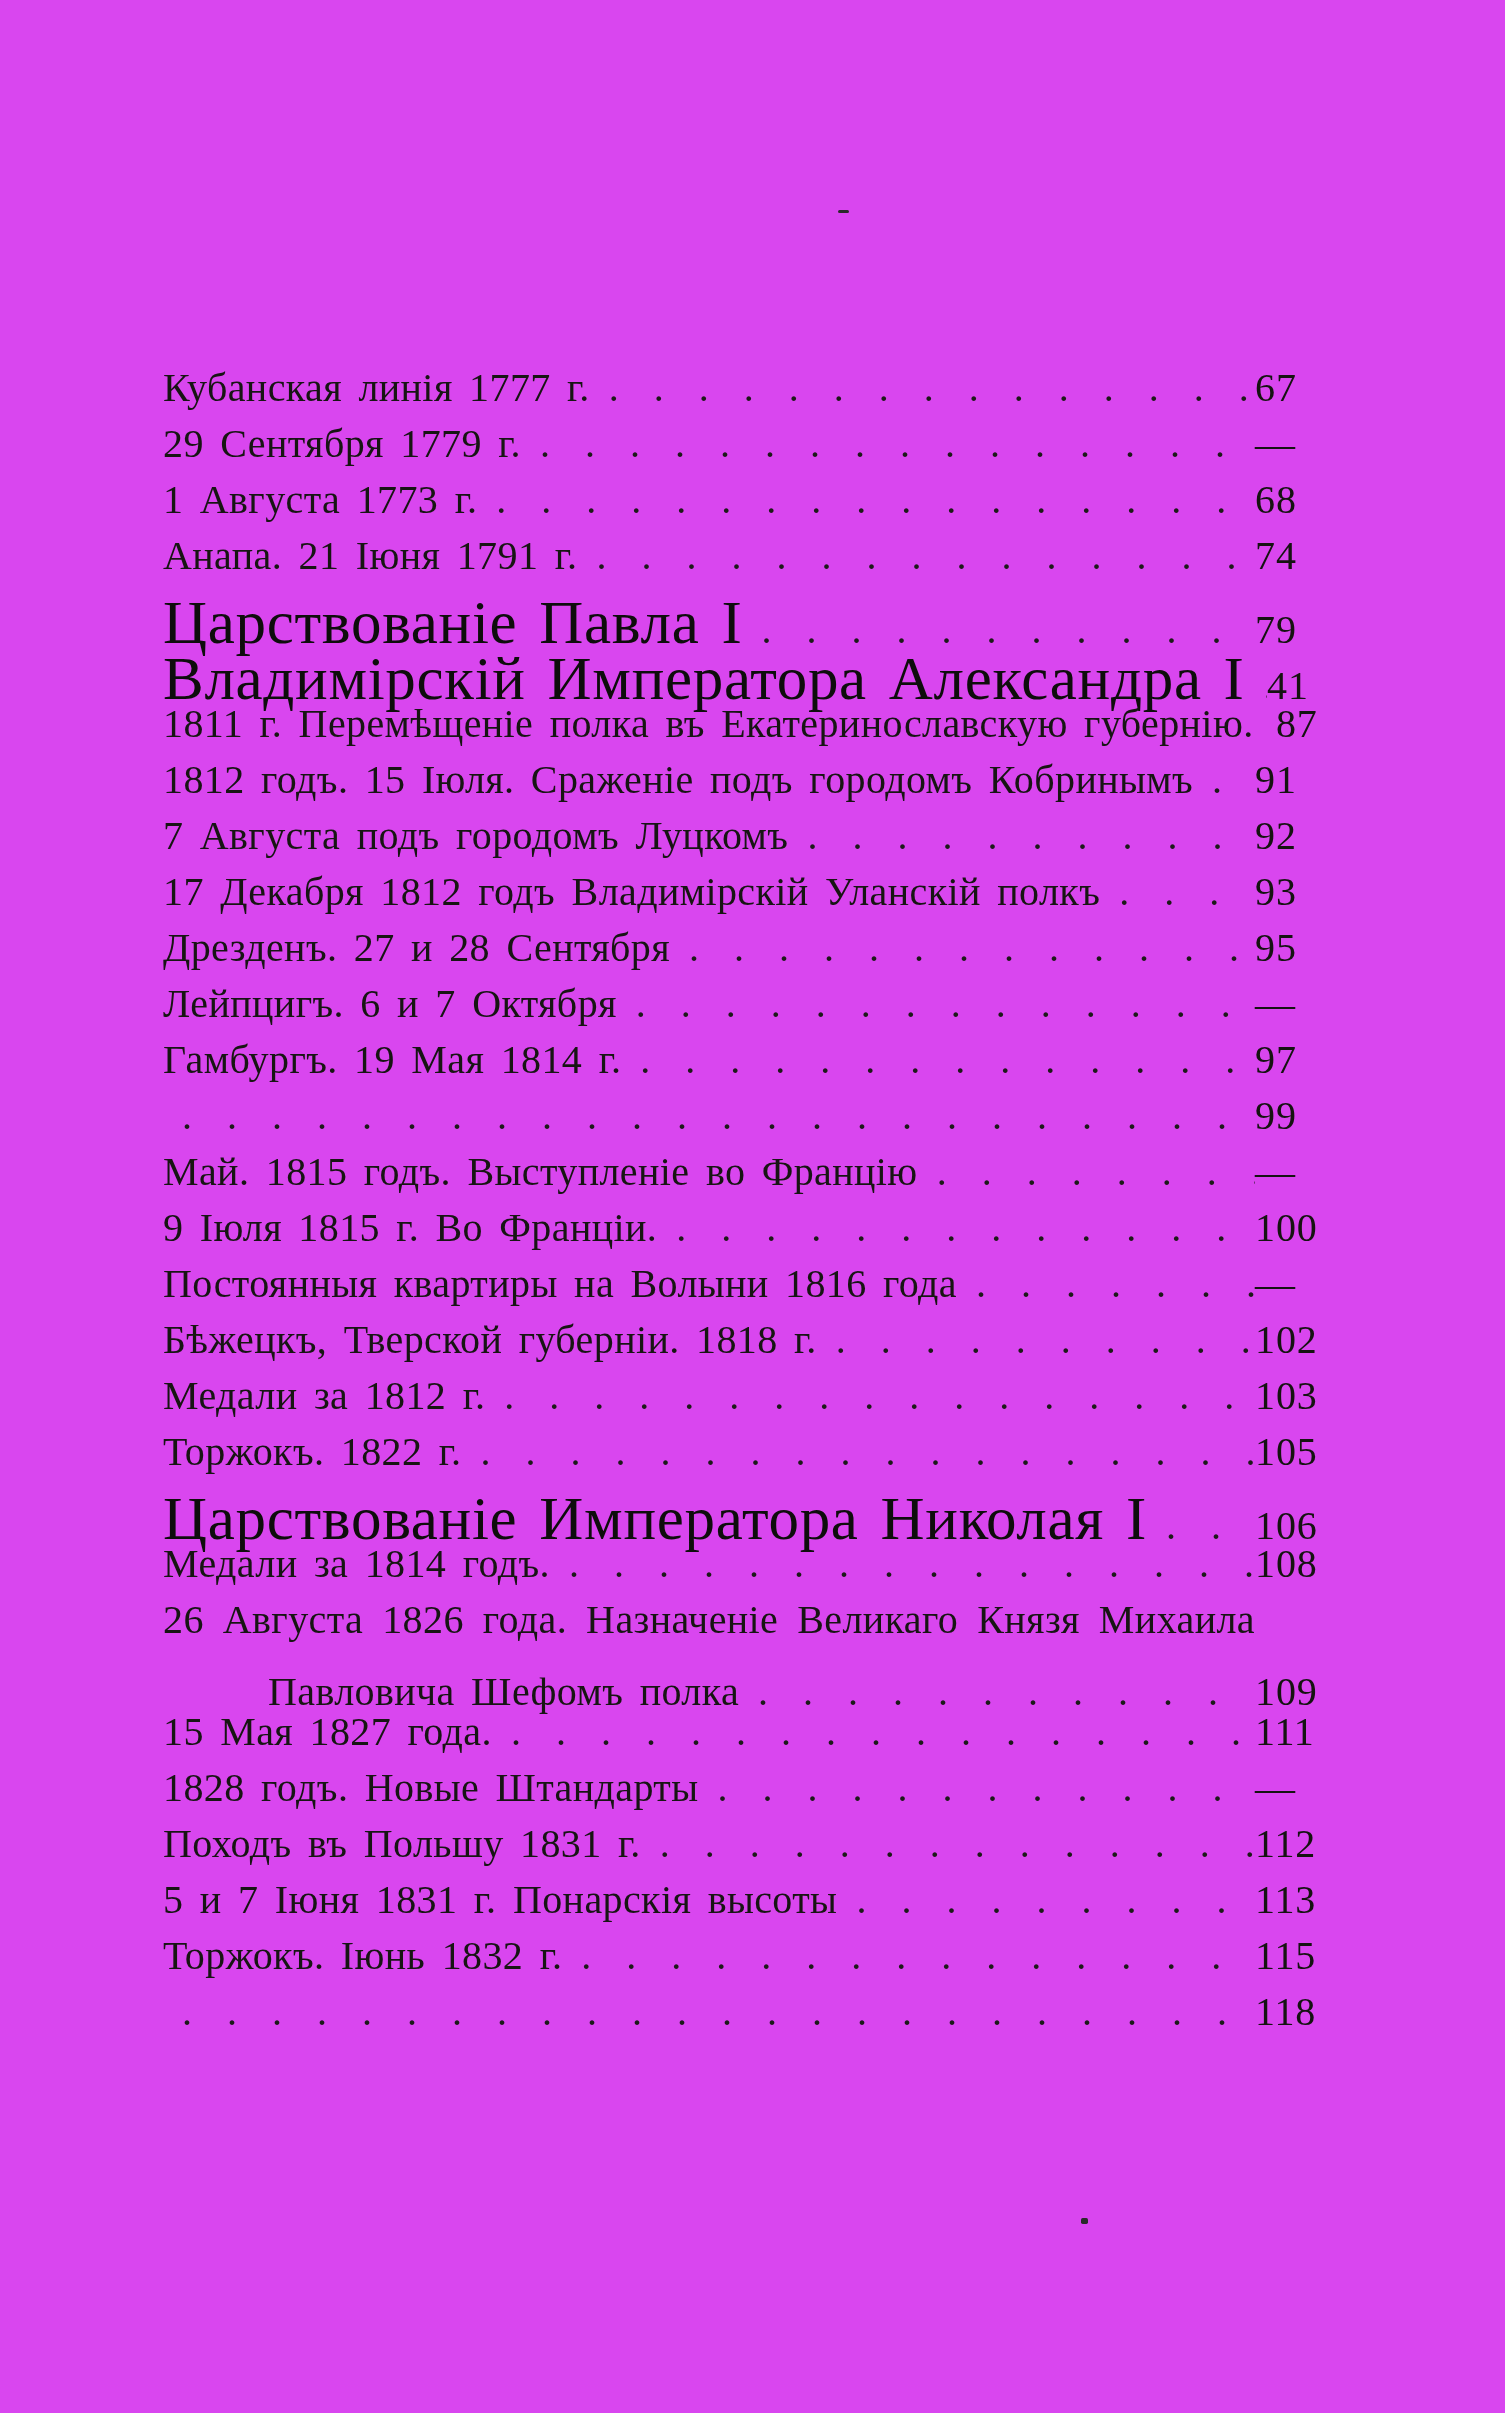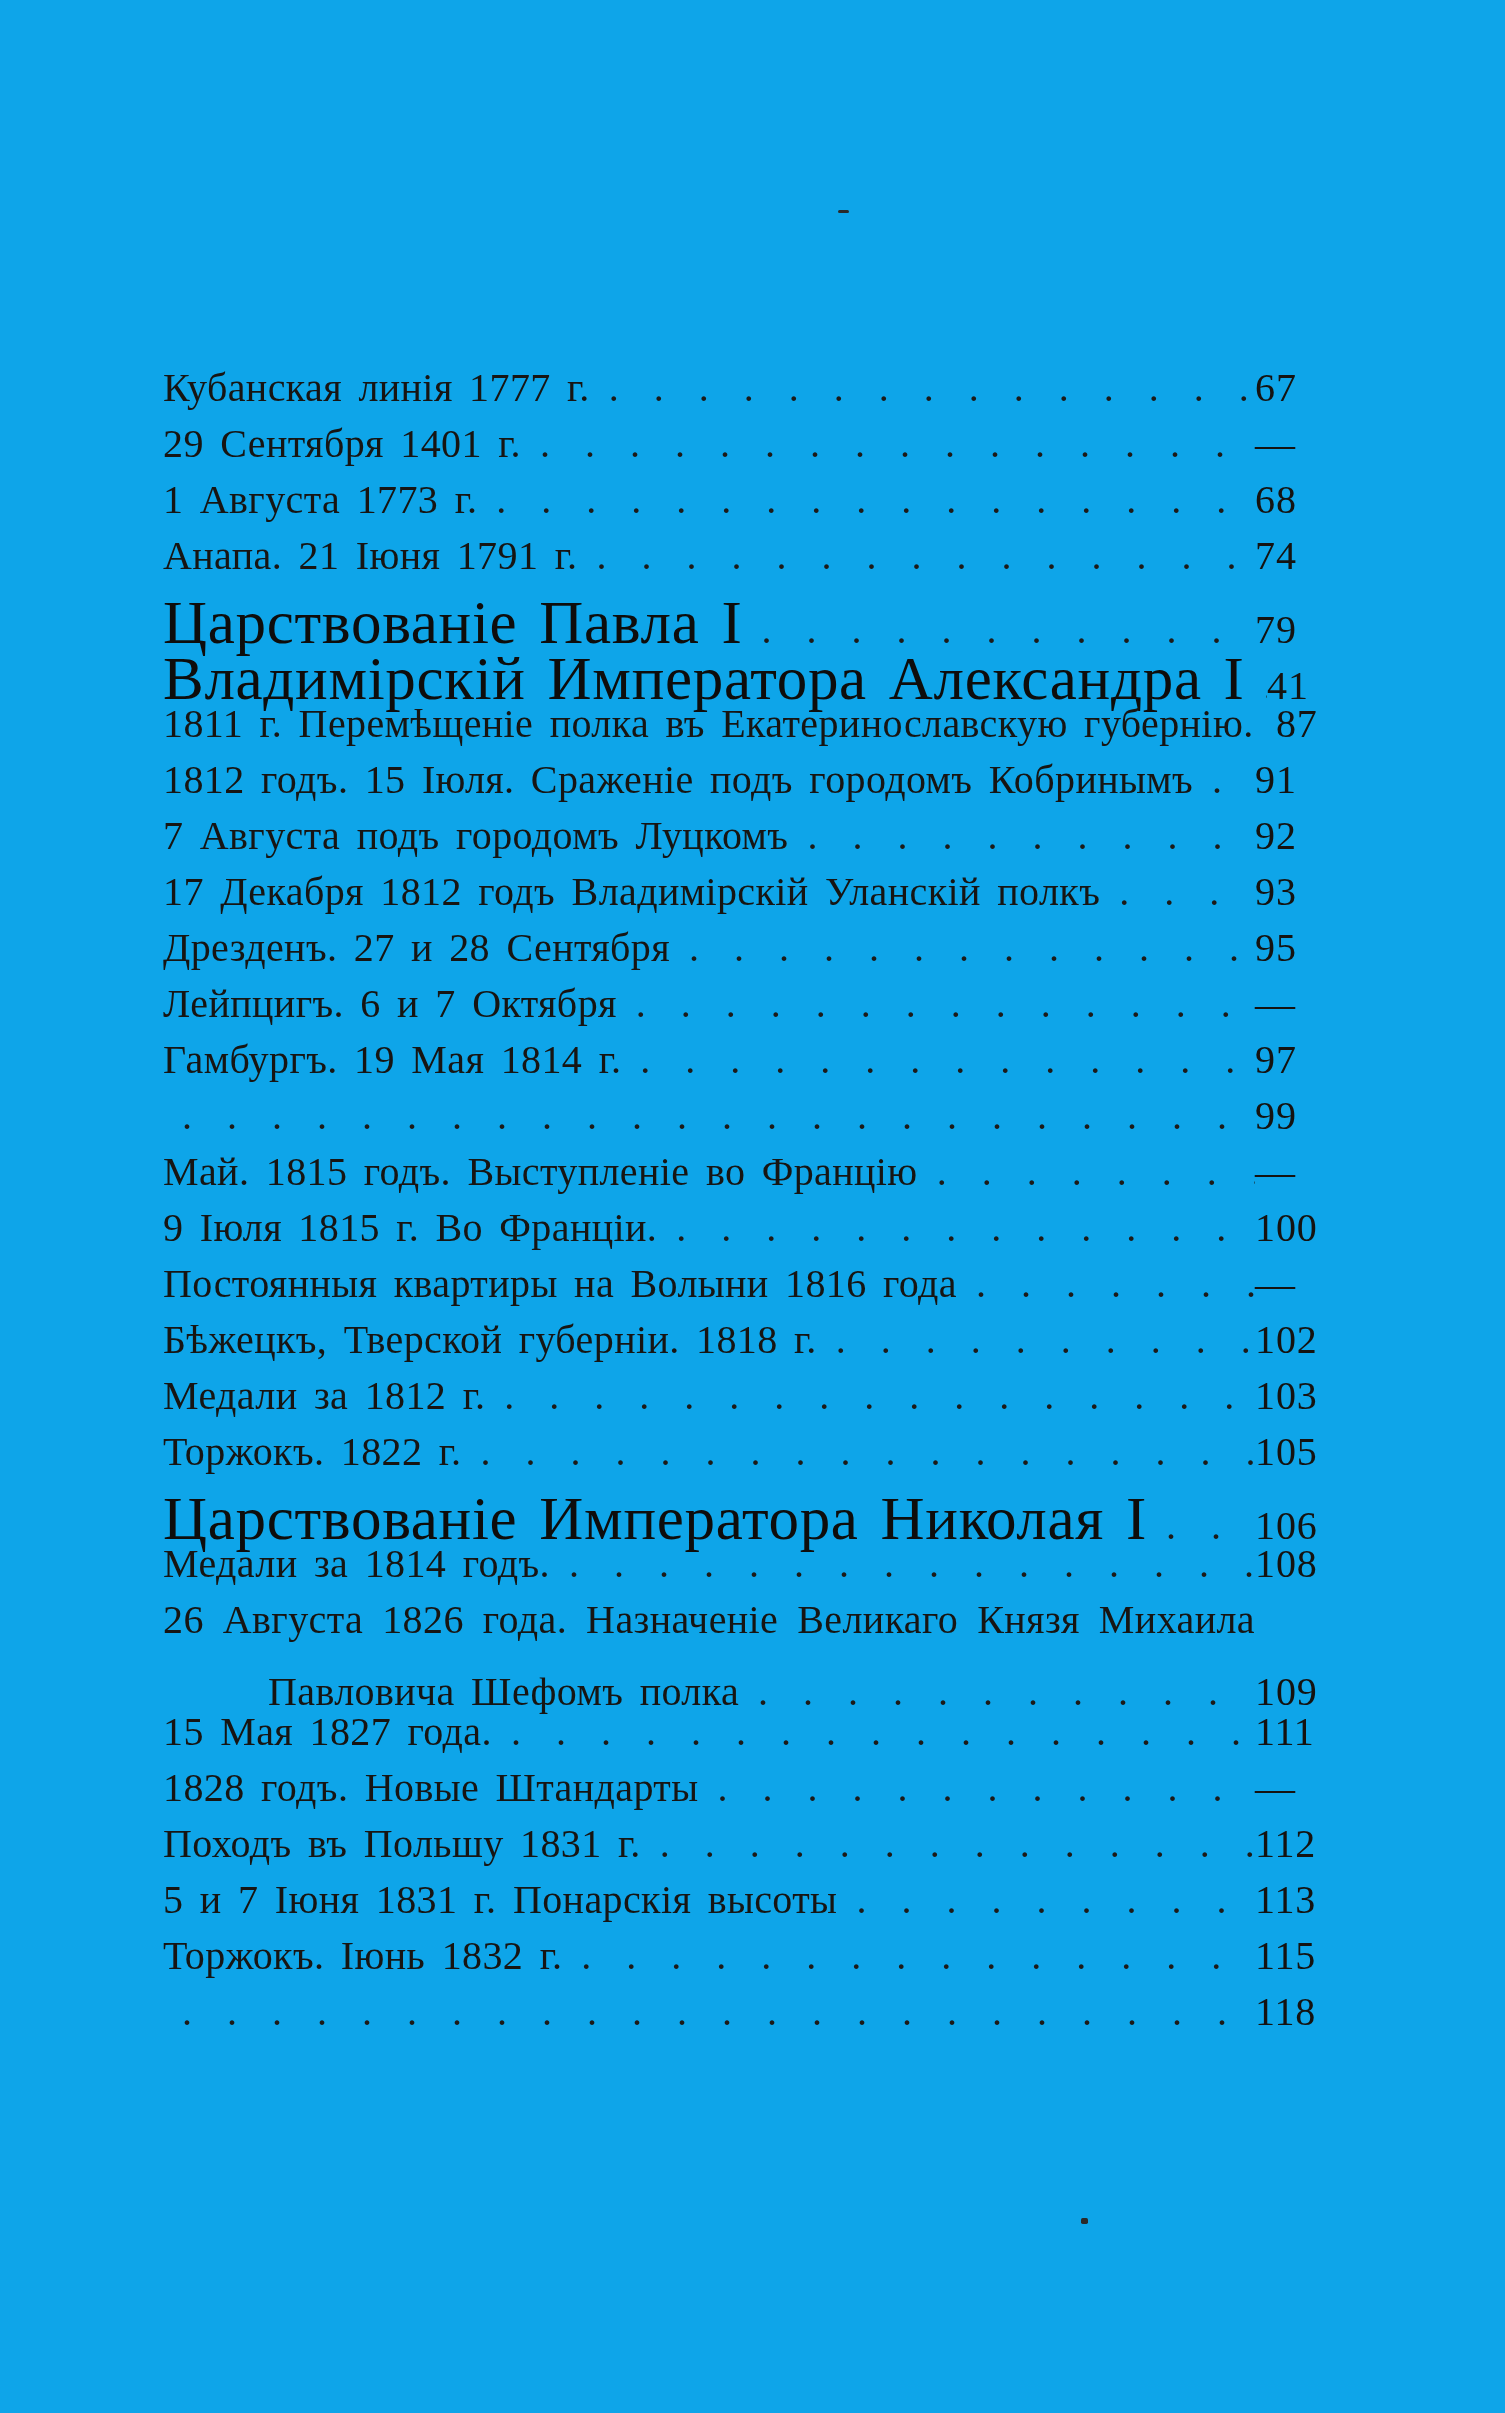--- a/index.html
+++ b/index.html
@@ -4,21 +4,21 @@
 <style>
   html, body {
     margin: 0;
     padding: 0;
     background: #ffffff;
   }
   .page {
     position: relative;
     width: 1506px;
     height: 2413px;
-    background: #0ea5e9;
+    background: #d946ef;
     overflow: hidden;
     font-family: "Liberation Serif", "DejaVu Serif", serif;
     color: #171513;
   }
   .toc {
     position: absolute;
     left: 163px;
     top: 364px;
     width: 1202px; 
   }
@@ -93,21 +93,21 @@
 
 <div class="page">
   <div class="artifact artifact-top"></div>
   <div class="toc" id="toc">
       <div class="row">
         <span class="title">Кубанская линія 1777 г.</span>
         <span class="leader">........................................</span>
         <span class="page-num">67</span>
       </div>
       <div class="row">
-        <span class="title">29 Сентября 1401 г.</span>
+        <span class="title">29 Сентября 1779 г.</span>
         <span class="leader">........................................</span>
         <span class="page-num">—</span>
       </div>
       <div class="row">
         <span class="title">1 Августа 1773 г.</span>
         <span class="leader">........................................</span>
         <span class="page-num">68</span>
       </div>
       <div class="row">
         <span class="title">Анапа. 21 Іюня 1791 г.</span>

